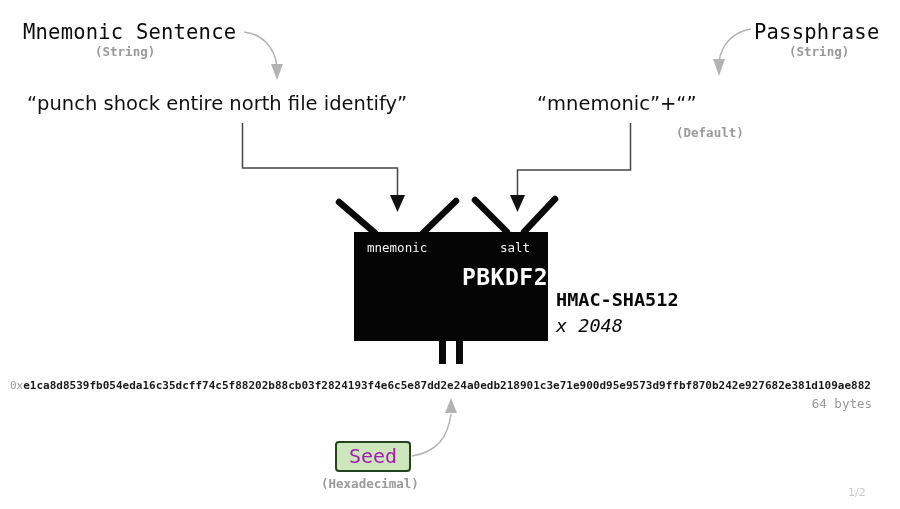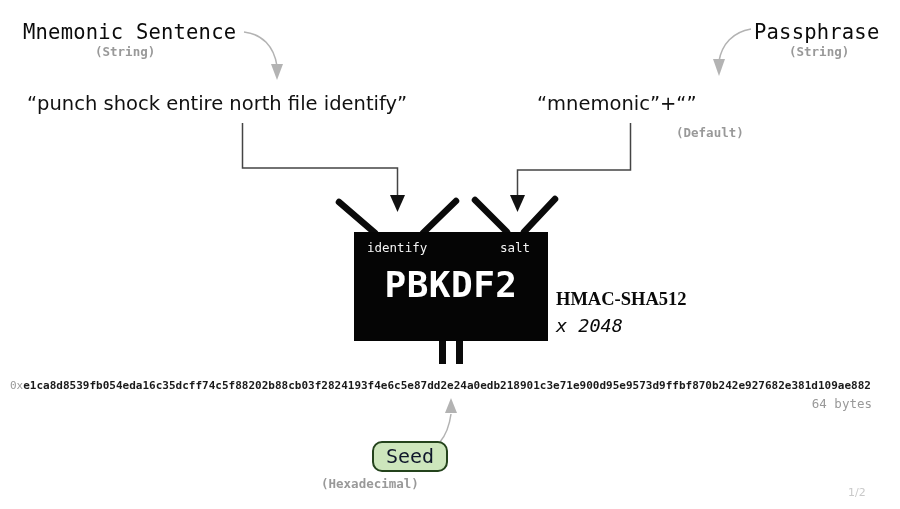--- a/index.html
+++ b/index.html
@@ -13,31 +13,31 @@
   .title{font-size:20.5px;letter-spacing:.2px;color:#0a0a0a;}
   .sub{font-size:12.5px;color:#999;font-weight:bold;}
   .quote{font-size:19.5px;color:#111;}
   #svg-layer{position:absolute;left:0;top:0;width:900px;height:509px;}
   #pbkdf2-box{
     position:absolute;left:354px;top:232px;width:194px;height:109px;
     background:#050505;color:#fff;
   }
   #pbkdf2-box .param{position:absolute;font-size:12.5px;color:#f5f5f5;}
   #pbkdf2-title{
-    position:absolute;left:0;right:0;top:32px;text-align:center;
-    font-size:36px;font-weight:bold;color:#ffffff;letter-spacing:.5px;
+    position:absolute;left:0;right:0;top:32px;text-align:right;
+    font-size:23px;font-weight:bold;color:#ffffff;letter-spacing:.5px;
   }
-  #hmac-label{left:556px;top:289px;font-size:18.5px;font-weight:bold;color:#0a0a0a;font-family:Liberation Serif, serif;}
+  #hmac-label{left:556px;top:289px;font-size:18.5px;font-weight:bold;color:#0a0a0a;}
   #iterations-label{left:556px;top:315px;font-size:18.5px;color:#0a0a0a;font-style:italic;}
   #hex-line{left:10px;top:379px;font-size:11px;letter-spacing:0;}
   #hex-line .hex-val{font-weight:bold;color:#1a1a1a;}
   #bytes-label{left:700px;top:396px;width:172px;text-align:right;font-size:12.5px;}
   #seed-badge{
     position:absolute;left:335px;top:441px;width:72px;height:27px;
-    border-radius:10px;text-align:center;line-height:27px;font-size:20px;color:#0f172a;margin-left:37px;
+    border-radius:4px;text-align:center;line-height:27px;font-size:20px;color:#a21caf;
   }
   #hexadecimal-note{left:321px;top:476px;font-size:12.5px;}
   #page-indicator{left:848px;top:486px;font-size:11px;color:#c9c9c9;}
 </style>
 </head>
 <body>
 
 <div id="stage">
 
   <svg id="svg-layer" viewBox="0 0 900 509">
@@ -86,21 +86,21 @@
   <div class="abs sub" style="left:95px;top:44px">(String)</div>
 
   <div class="abs title" style="left:754px;top:20px">Passphrase</div>
   <div class="abs sub" style="left:789px;top:44px">(String)</div>
 
   <div class="abs quote sans" style="left:537px;top:92px">“mnemonic”+“”</div>
   <div class="abs quote sans" style="left:27px;top:92px">“punch shock entire north file identify”</div>
   <div class="abs sub" style="left:676px;top:125px">(Default)</div>
 
   <div id="pbkdf2-box">
-    <div class="param" style="left:13px;top:8px">identify</div>
+    <div class="param" style="left:13px;top:8px">mnemonic</div>
     <div class="param" style="left:146px;top:8px">salt</div>
     <div id="pbkdf2-title">PBKDF2</div>
   </div>
 
   <div class="abs" id="hmac-label">HMAC-SHA512</div>
   <div class="abs" id="iterations-label">x 2048</div>
 
   <div class="abs" id="hex-line"><span class="muted">0x</span><span class="hex-val">e1ca8d8539fb054eda16c35dcff74c5f88202b88cb03f2824193f4e6c5e87dd2e24a0edb218901c3e71e900d95e9573d9ffbf870b242e927682e381d109ae882</span></div>
   <div class="abs muted" id="bytes-label">64 bytes</div>
 

